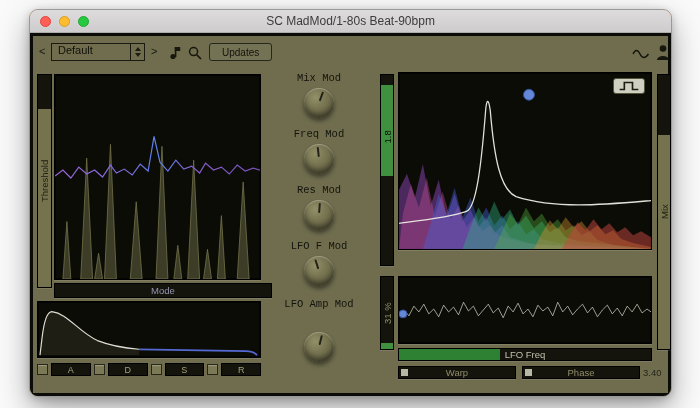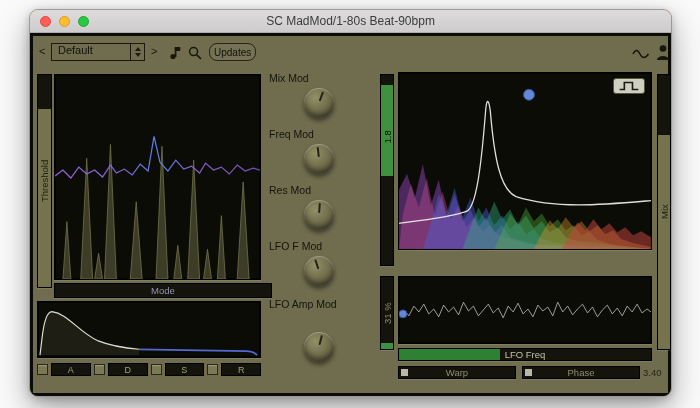--- a/index.html
+++ b/index.html
@@ -32,22 +32,22 @@
   .preset-box { left:18px; top:7px; width:94px; height:18px; border:1px solid #1a1a10;
     display:flex; align-items:flex-start; }
   .preset-label { flex:1; font-size:11px; color:#12120a; padding-left:6px; }
   .stepper { width:14px; height:100%; border-left:1px solid #1a1a10; display:flex;
     flex-direction:column; align-items:center; justify-content:center; gap:2px; }
   .tri-up { width:0; height:0; border-left:3px solid transparent; border-right:3px solid transparent; border-bottom:4px solid #1c1c10; }
   .tri-down { width:0; height:0; border-left:3px solid transparent; border-right:3px solid transparent; border-top:4px solid #1c1c10; }
   .icon-btn { top:8px; width:18px; height:17px; display:flex; align-items:center; justify-content:center; }
   .note-pos { left:133px; }
   .search-pos { left:153px; }
-  .updates-btn { left:176px; top:7px; height:18px; padding:0 4px; border:1px solid #26261a;
-    border-radius:8px; font-size:10px; color:#12120a; display:flex; align-items:center; background:rgba(255,255,255,0.04); }
+  .updates-btn { left:176px; top:7px; height:18px; padding:0 12px; border:1px solid #26261a;
+    border-radius:3px; font-size:10px; color:#12120a; display:flex; align-items:center; background:rgba(255,255,255,0.04); }
   .sine-pos { left:598px; top:9px; width:20px; }
   .user-pos { left:622px; top:6px; width:15px; height:20px; }
 
   
   .display { background:#0c0c06; border:1px solid #000;
     box-shadow:0 1px 0 rgba(255,255,255,.12), inset 0 0 0 1px rgba(0,0,0,.6); overflow:hidden; }
   .main-display { left:21px; top:38px; width:207px; height:206px; }
   .adsr-display { left:4px; top:265px; width:224px; height:57px; }
   .spectrum-display { left:365px; top:36px; width:254px; height:178px; }
   .noise-display { left:365px; top:240px; width:254px; height:68px; }
@@ -87,21 +87,21 @@
   .meter-18 .vfill { top:5%; height:48%; background:#3f9140; }
   .meter-18 .vlabel { color:#0d0d07; align-items:center; top:-35%; }
   .meter-31 { left:347px; top:240px; width:14px; height:74px; }
   .meter-31 .vfill { bottom:0; height:8%; background:#3f9140; }
   .meter-31 .vlabel { color:#8f8d6b; }
   .mix-slider { left:624px; top:38px; width:14px; height:276px; }
   .mix-slider .vfill { bottom:0; height:78%; background:#75734e; }
   .mix-slider .vlabel { color:#202012; }
 
   
-  .mod-label { left:236px; width:100px; font-size:10.5px; color:#14140c; }
+  .mod-label { left:236px; width:100px; text-align:center; font-size:10.5px; color:#14140c;font-family:Liberation Mono, monospace; }
   .knob { left:271px; width:30px; height:30px; border-radius:50%;
     background:radial-gradient(circle at 38% 32%, #929068, #6d6b49 55%, #45432e 100%);
     box-shadow:0 3px 4px rgba(0,0,0,.45), inset 0 1px 1px rgba(255,255,255,.3), inset 0 -4px 5px rgba(0,0,0,.35);
     position:absolute; }
   .knob .stem { position:absolute; left:14px; top:3px; width:2px; height:10px;
     background:#23231500; background:#23231a; transform-origin:1px 12px; border-radius:1px; }
 
   
   .adsr-row { left:4px; top:327px; width:224px; height:13px; display:flex; gap:3px; }
   .adsr-cell { flex:1; display:flex; gap:3px; align-items:center; }

